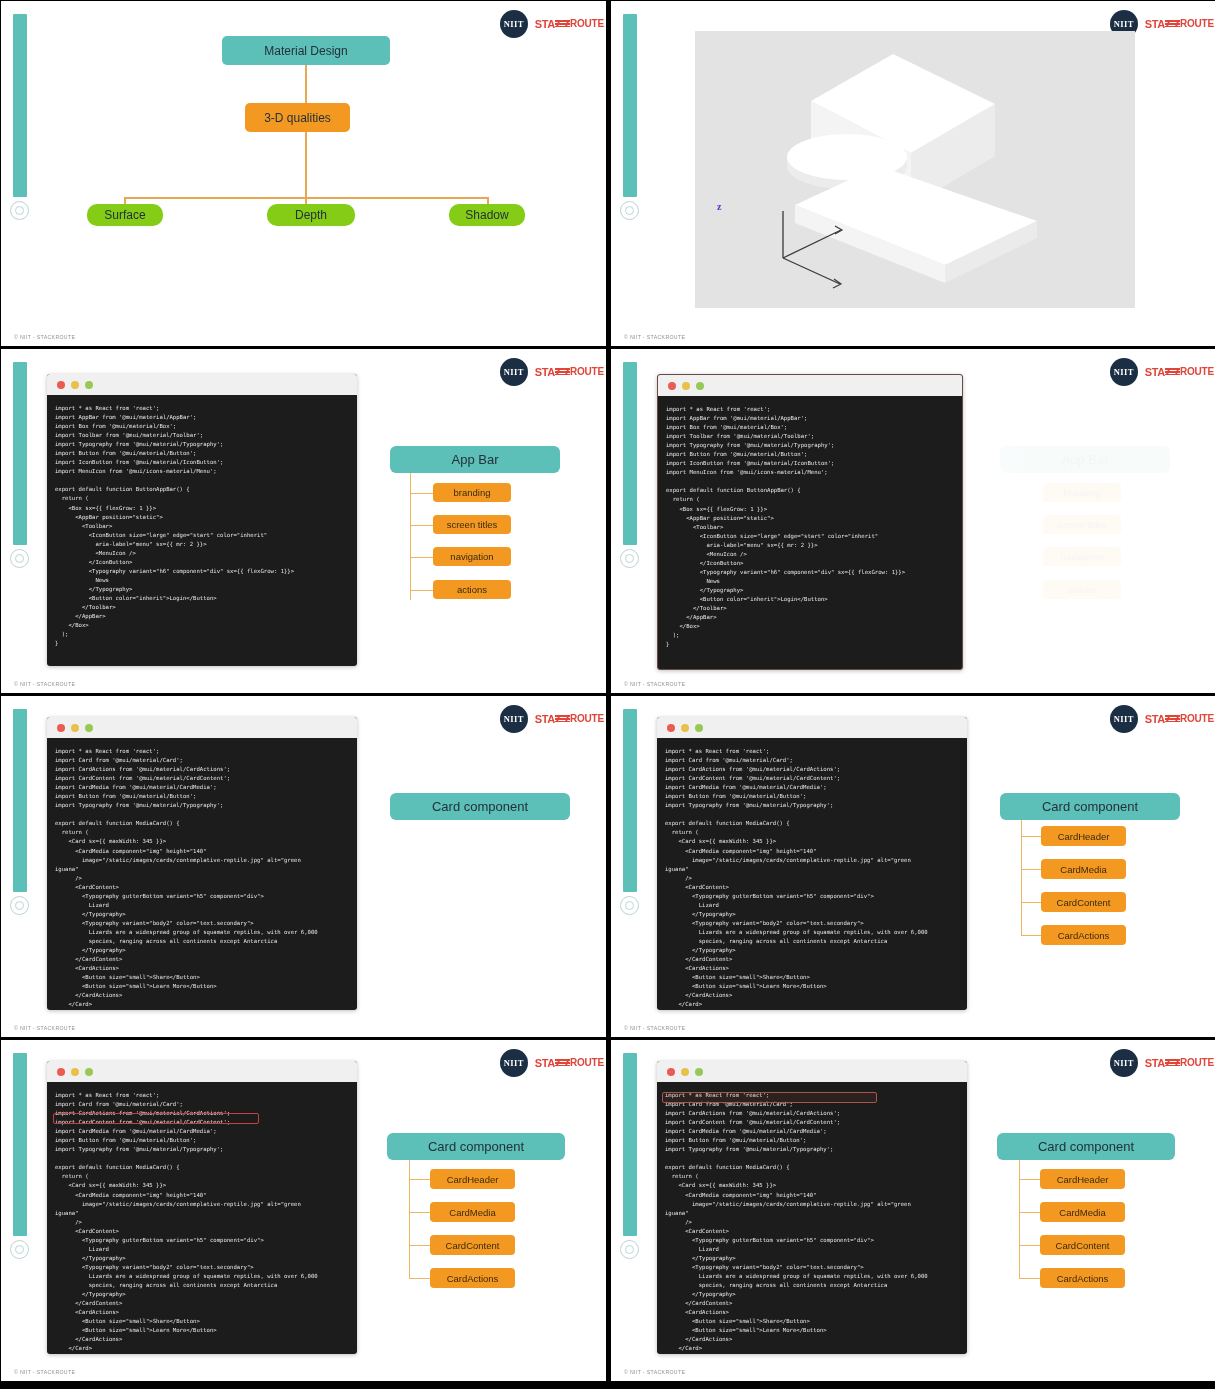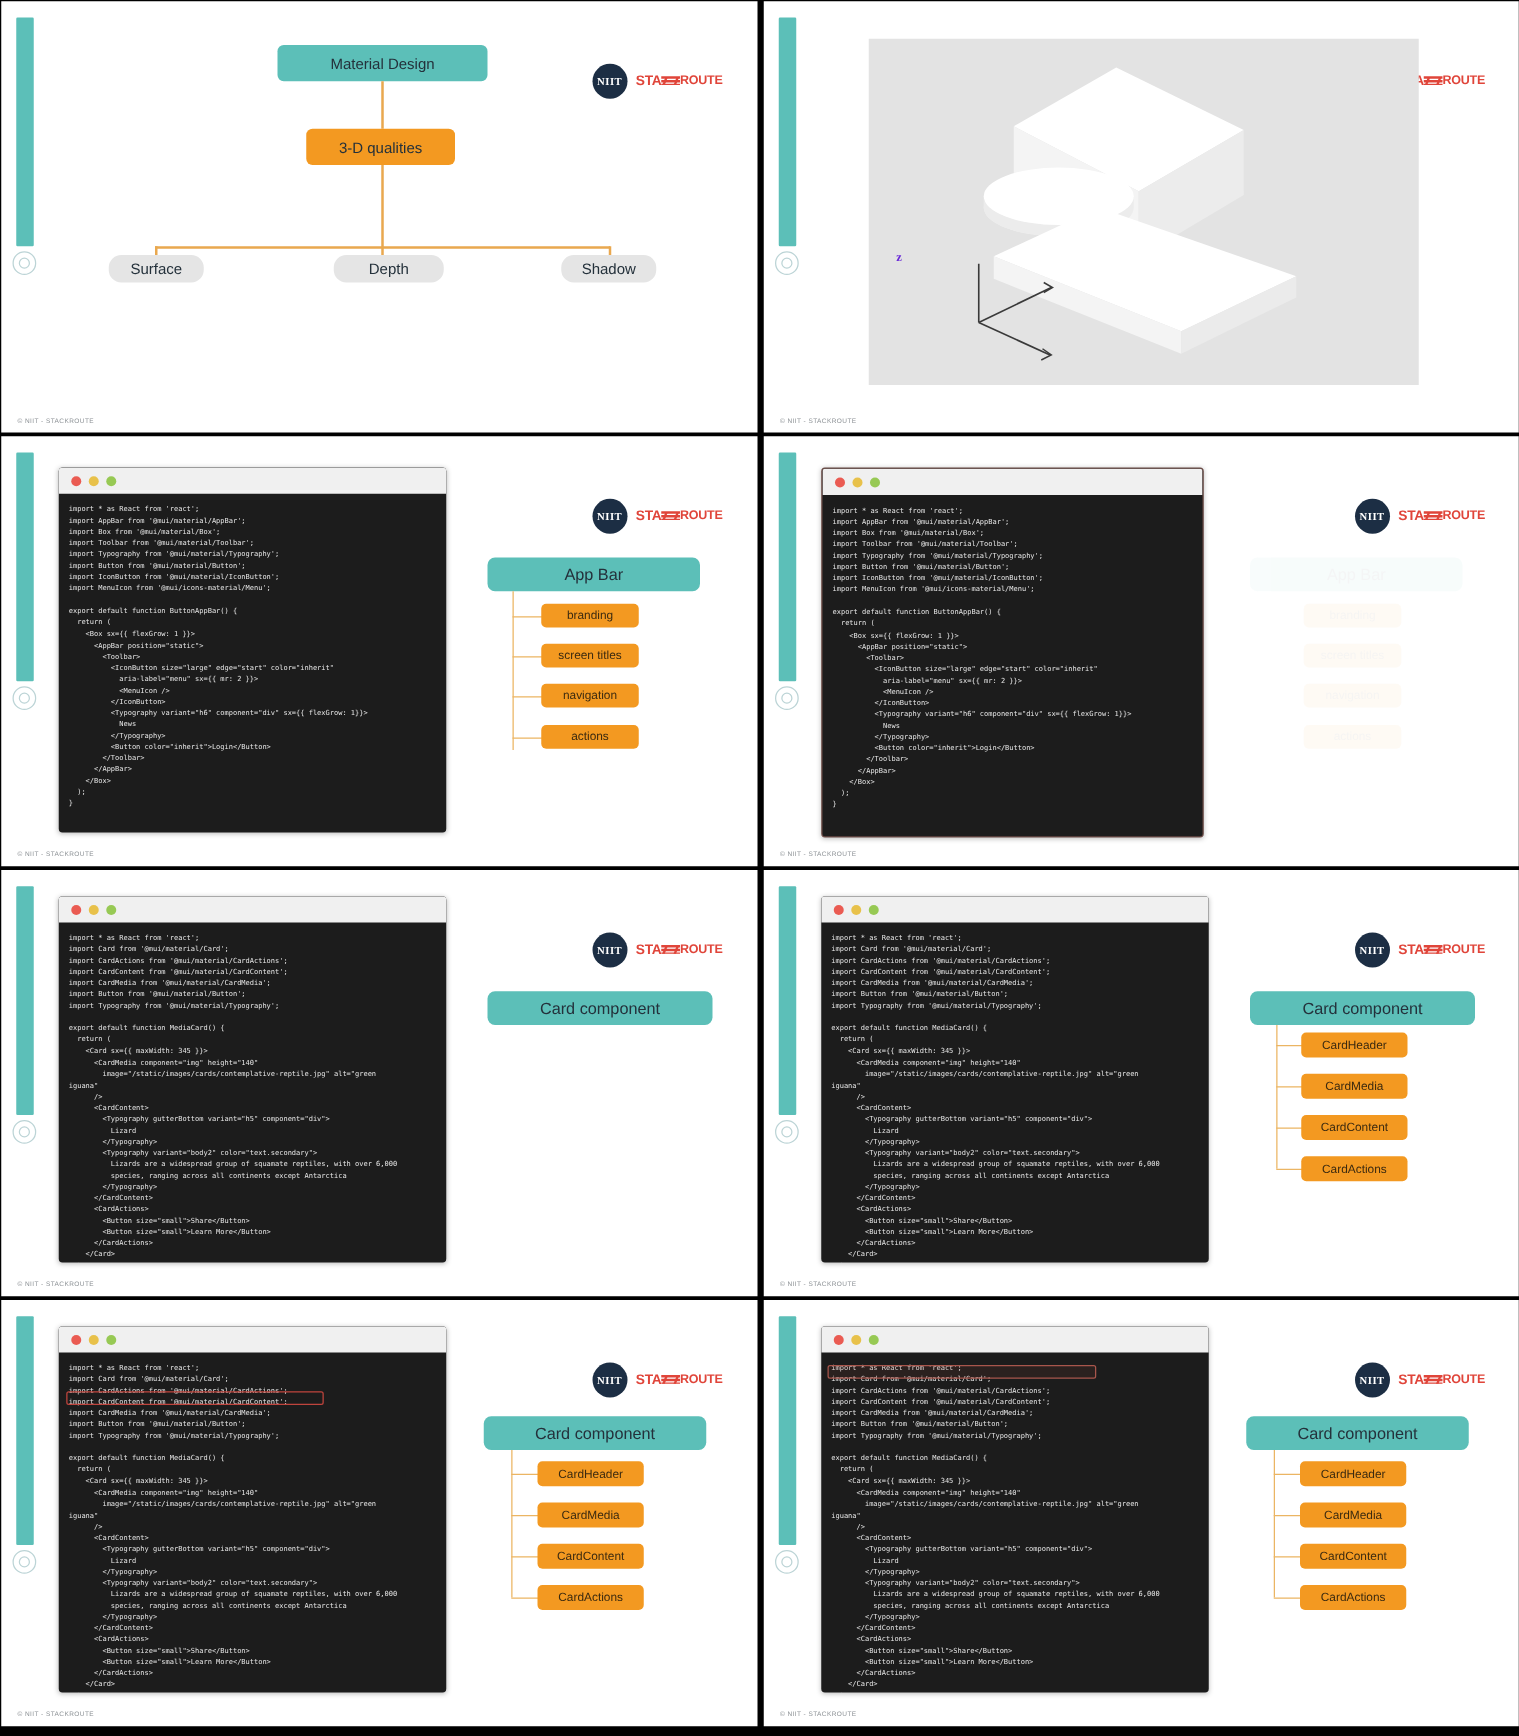--- a/index.html
+++ b/index.html
@@ -36,21 +36,21 @@
   }
   .target-icon .o1 {
     position:absolute; inset:0;
     border:1.4px solid #bcd4d6; border-radius:50%;
   }
   .target-icon .o2 {
     position:absolute; left:5px; top:5px; width:9px; height:9px;
     border:1.4px solid #bcd4d6; border-radius:50%;
   }
   
-  .logo { position:absolute; right:28px; top:9px; display:flex; align-items:center; gap:7px;margin-top:41px; }
+  .logo { position:absolute; right:2px; top:9px; display:flex; align-items:center; gap:7px; }
   .logo-niit {
     width:28px; height:28px; border-radius:50%;
     background:#1c2e44; color:#fff;
     font-size:8.5px; font-weight:bold; letter-spacing:0.4px;
     display:flex; align-items:center; justify-content:center;
     font-family:"Liberation Serif", serif;
   }
   .logo-sr { display:flex; align-items:center; line-height:0.92; }
   .logo-sr .l1 { font-size:11px; font-weight:bold; color:#e0453a; letter-spacing:-0.3px; font-family:"Liberation Sans", sans-serif; }
   .logo-sr .mark { width:15px; height:7px; position:relative; margin:0.5px 0; }
@@ -72,21 +72,21 @@
   
   .node {
     position:absolute;
     display:flex; align-items:center; justify-content:center;
     border-radius:5px;
     color:#24313b;
     font-size:12px;
   }
   .node.teal { background:#5CBFB8; }
   .node.orange { background:#F39921; }
-  .node.salmon { background:#e5e5e5;border-radius:10px; }
+  .node.salmon { background:#84cc16;border-radius:10px; }
   .conn { position:absolute; background:#E9A84F; }
 
   
   .scene {
     position:absolute; left:84px; top:30px;
     width:440px; height:277px;
     background:#e3e3e3;
   }
   .scene svg { display:block; }
   .axis-z {
@@ -167,21 +167,21 @@
             <span></span>
             <span></span>
             <div class="zz"></div>
           </div>
         <div class="l2">ROUTE</div>
       </div>
     </div>
 
     <div class="node teal" style="left:221px;top:35px;width:168px;height:29px;">Material Design</div>
     <div class="conn" style="left:304px;top:64px;width:1.5px;height:38px;"></div>
-    <div class="node orange" style="left:244px;top:102px;width:119px;height:29px;">3-D qualities</div>
+    <div class="node orange" style="left:244px;top:102px;width:105px;height:29px;">3-D qualities</div>
     <div class="conn" style="left:304px;top:131px;width:1.5px;height:72px;"></div>
     <div class="conn" style="left:123px;top:196px;width:364px;height:1.5px;"></div>
     <div class="conn" style="left:123px;top:196px;width:1.5px;height:8px;"></div>
     <div class="conn" style="left:486px;top:196px;width:1.5px;height:8px;"></div>
     <div class="node salmon" style="left:86px;top:203px;width:76px;height:22px;">Surface</div>
     <div class="node salmon" style="left:266px;top:203px;width:88px;height:22px;">Depth</div>
     <div class="node salmon" style="left:448px;top:203px;width:76px;height:22px;">Shadow</div>
 
     <div class="footer">© NIIT - STACKROUTE</div>
   </div>

